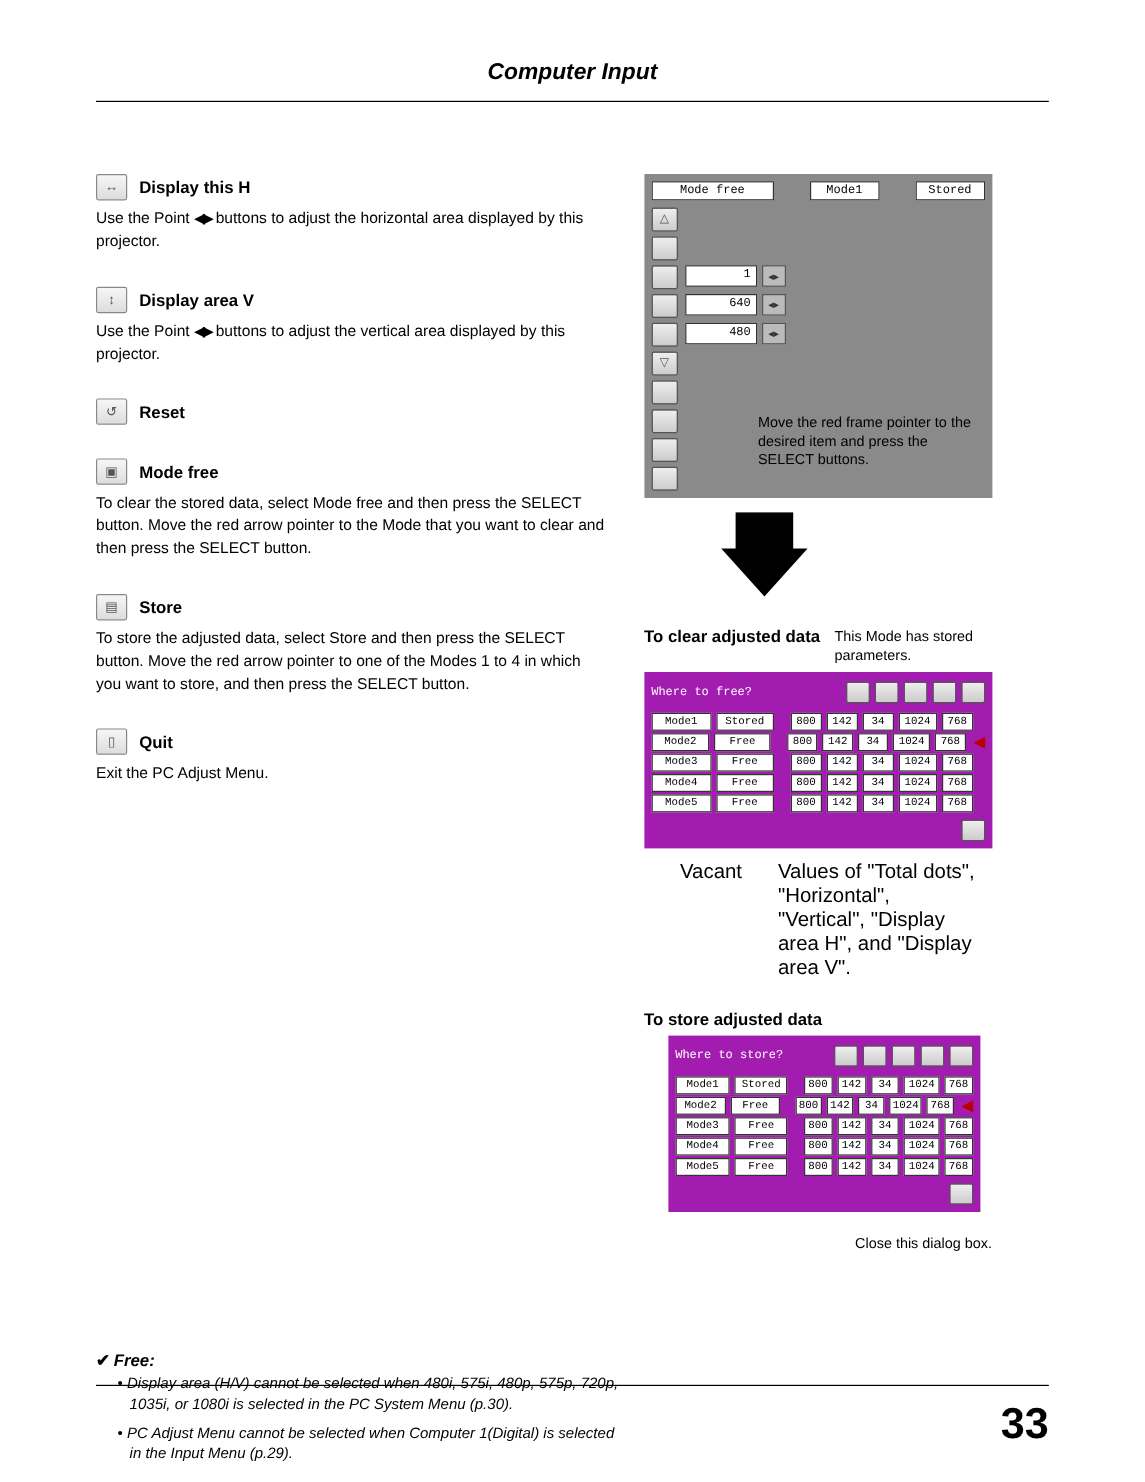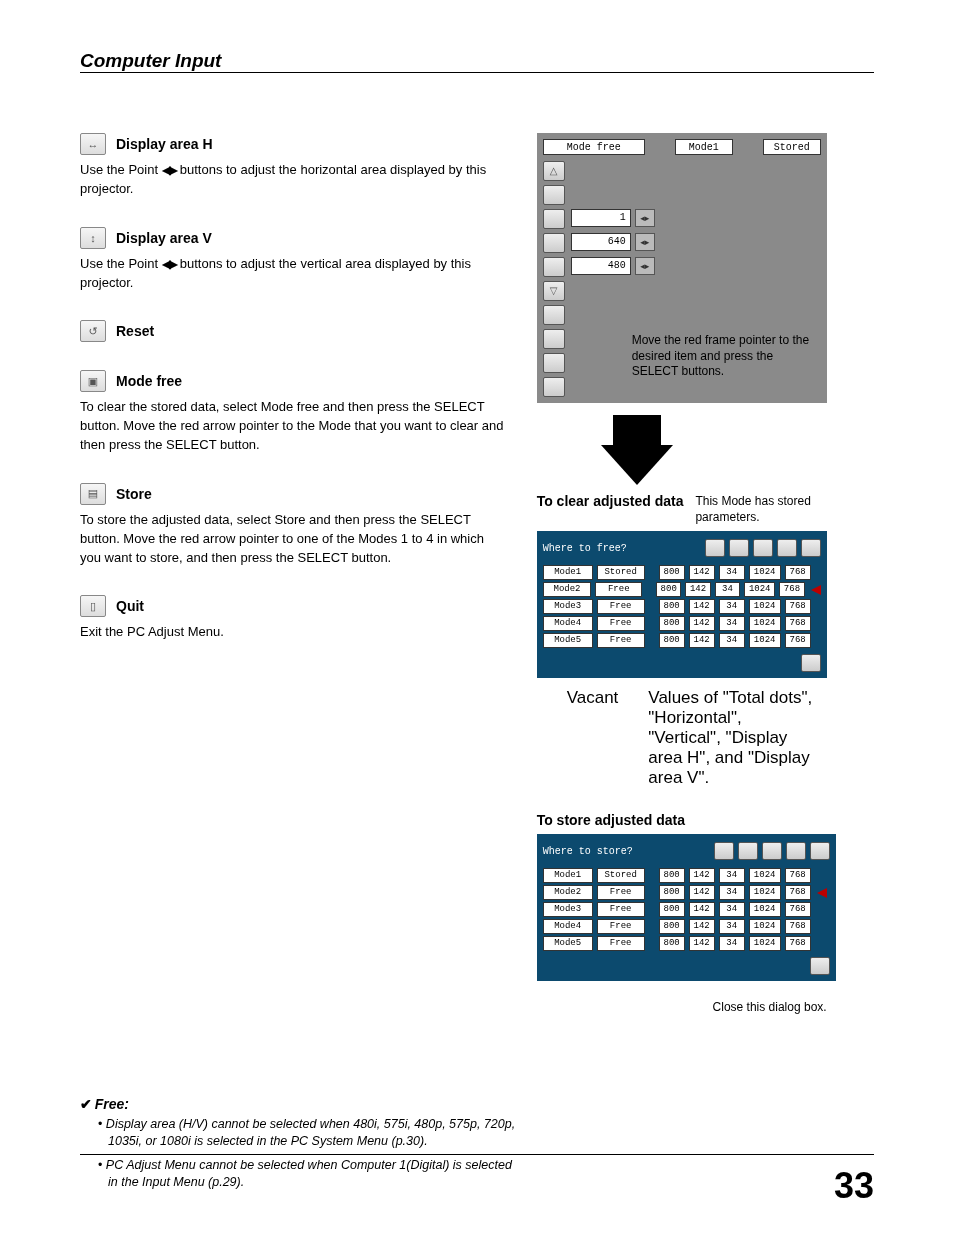--- a/index.html
+++ b/index.html
@@ -11,25 +11,25 @@
     height: 1235px;
     position: relative;
     background: #fff;
   }
   .page {
     padding: 50px 80px 40px 80px;
     position: relative;
     height: 100%;
   }
   .header {
-    text-align: left;
+    text-align: center;
     font-style: italic;
     font-weight: bold;
     font-size: 19px;
-    padding-bottom: 0;
+    padding-bottom: 12px;
     border-bottom: 1px solid #000;
     margin-bottom: 60px;
   }
   .columns {
     display: flex;
     gap: 30px;
   }
   .left-col { width: 430px; }
   .right-col { width: 340px; position: relative; }
   .section { margin-bottom: 28px; }
@@ -151,21 +151,21 @@
     height: 32px;
     background: #000;
   }
   .arrow-wrap { width: 120px; margin-left: 40px; margin-top: 8px; padding-top: 34px; }
   .sub-heading {
     font-weight: bold;
     font-size: 14px;
     margin: 18px 0 6px 0;
   }
   .store-table {
-    background: #0c4a6e;
+    background: #a21caf;
     padding: 8px 6px 6px 6px;
     width: 290px;
     position: relative;
   }
   .store-header {
     display: flex;
     align-items: center;
     gap: 10px;
     margin-bottom: 8px;
   }
@@ -263,21 +263,21 @@
 <div class="page">
   <div class="header">Computer Input</div>
 
   <div class="columns">
 
     <div class="left-col">
 
       <div class="section">
         <div class="section-head">
           <div class="section-icon">↔</div>
-          <div class="section-title">Display area H</div>
+          <div class="section-title">Display this H</div>
         </div>
         <div class="section-body">
           <span>Use the Point </span><span class="lr-arrows">◀▶</span><span> buttons to adjust the horizontal area displayed by this projector.</span>
         </div>
       </div>
 
       <div class="section">
         <div class="section-head">
           <div class="section-icon">↕</div>
           <div class="section-title">Display area V</div>
@@ -355,21 +355,21 @@
             </div>
           </div>
         </div>
         <div class="osd-caption" style="left:95px; top:200px; width:180px;">Move the red frame pointer to the desired item and press the SELECT buttons.</div>
       </div>
 
       <div class="arrow-wrap">
           <div class="big-arrow"></div>
         </div>
 
-      <div style="display:flex; align-items:flex-start; gap:12px; margin-top:8px;">
+      <div style="display:flex; align-items:flex-start; gap:12px; margin-top:25px;">
         <div class="sub-heading" style="margin:0;">To clear adjusted data</div>
         <div class="callout-line-sm" style="width:140px;">This Mode has stored parameters.</div>
       </div>
 
       <div class="store-table" id="clear-table" style="margin-top:6px;">
         <div class="store-header">
           <div class="store-title">Where to free?</div>
           <div class="hdr-icons">
             <div class="hdr-ico"></div>
             <div class="hdr-ico"></div>
@@ -436,21 +436,21 @@
           </div>
       </div>
 
       <div class="callout-block">
         <div style="margin-left:30px;">Vacant</div>
         <div style="width:170px;">Values of "Total dots", "Horizontal", "Vertical", "Display area H", and "Display area V".</div>
       </div>
 
       <div class="sub-heading" style="margin-top:24px;">To store adjusted data</div>
 
-      <div class="store-table" style="width:299px;">
+      <div class="store-table" style="width:260px;margin-left:20px;">
         <div class="store-header">
           <div class="store-title">Where to store?</div>
           <div class="hdr-icons">
             <div class="hdr-ico"></div>
             <div class="hdr-ico"></div>
             <div class="hdr-ico"></div>
             <div class="hdr-ico"></div>
             <div class="hdr-ico"></div>
           </div>
         </div>

